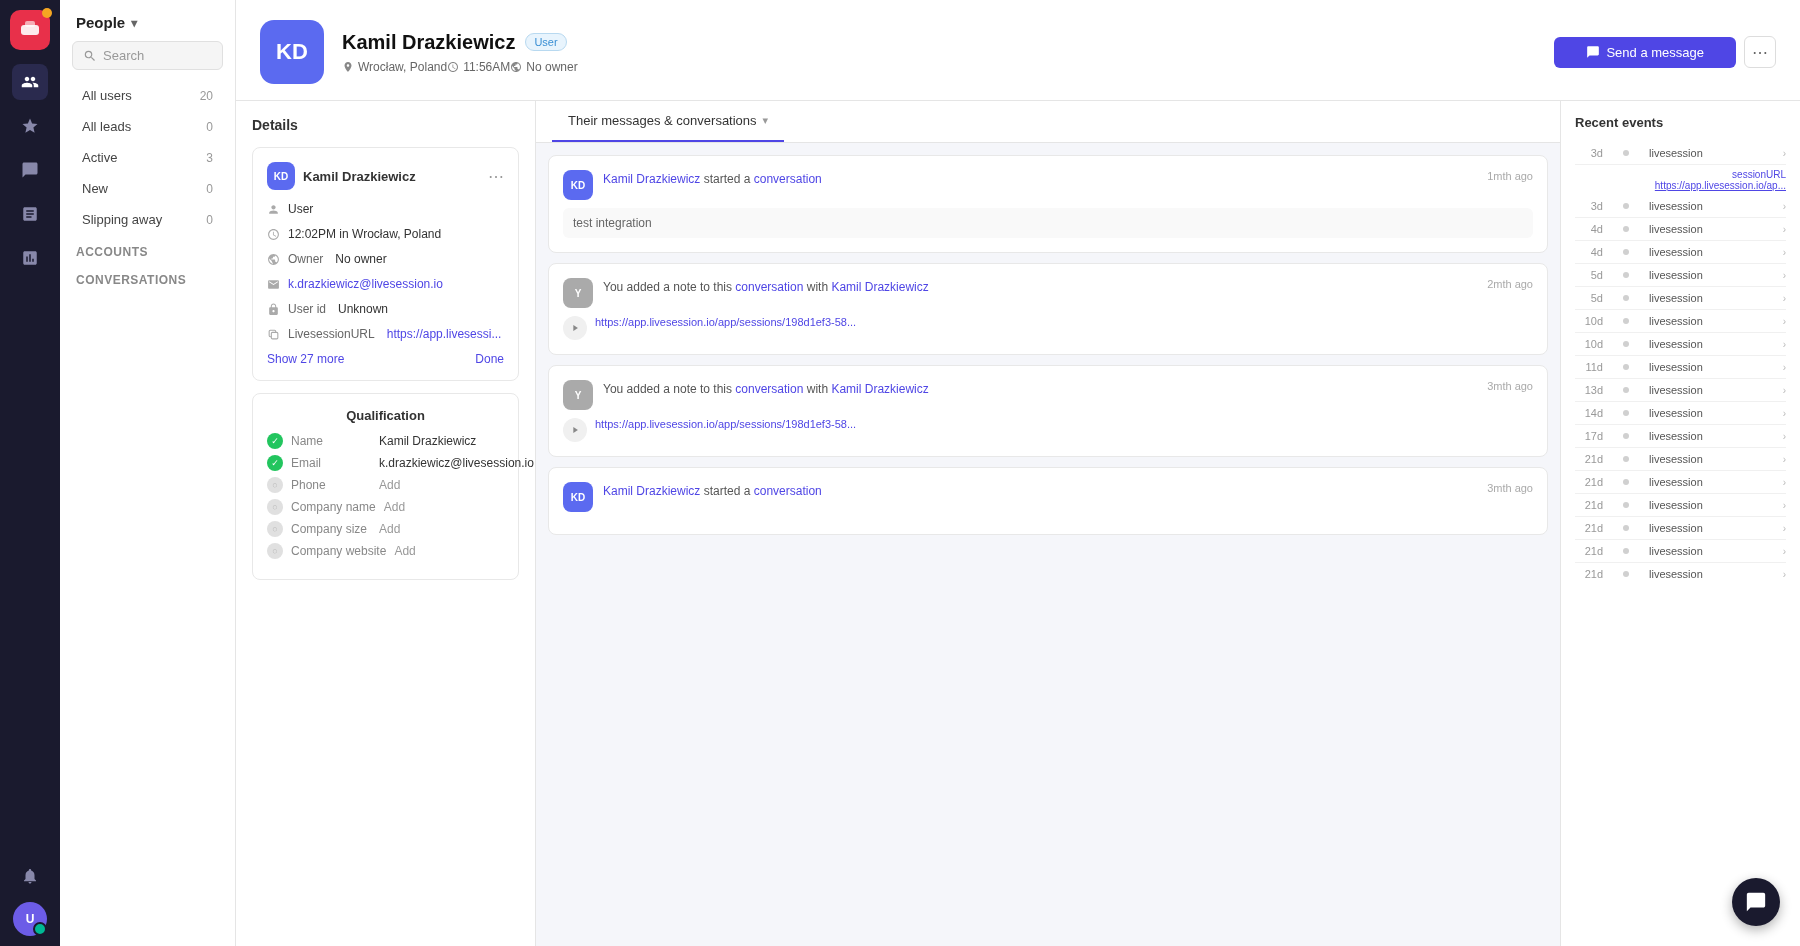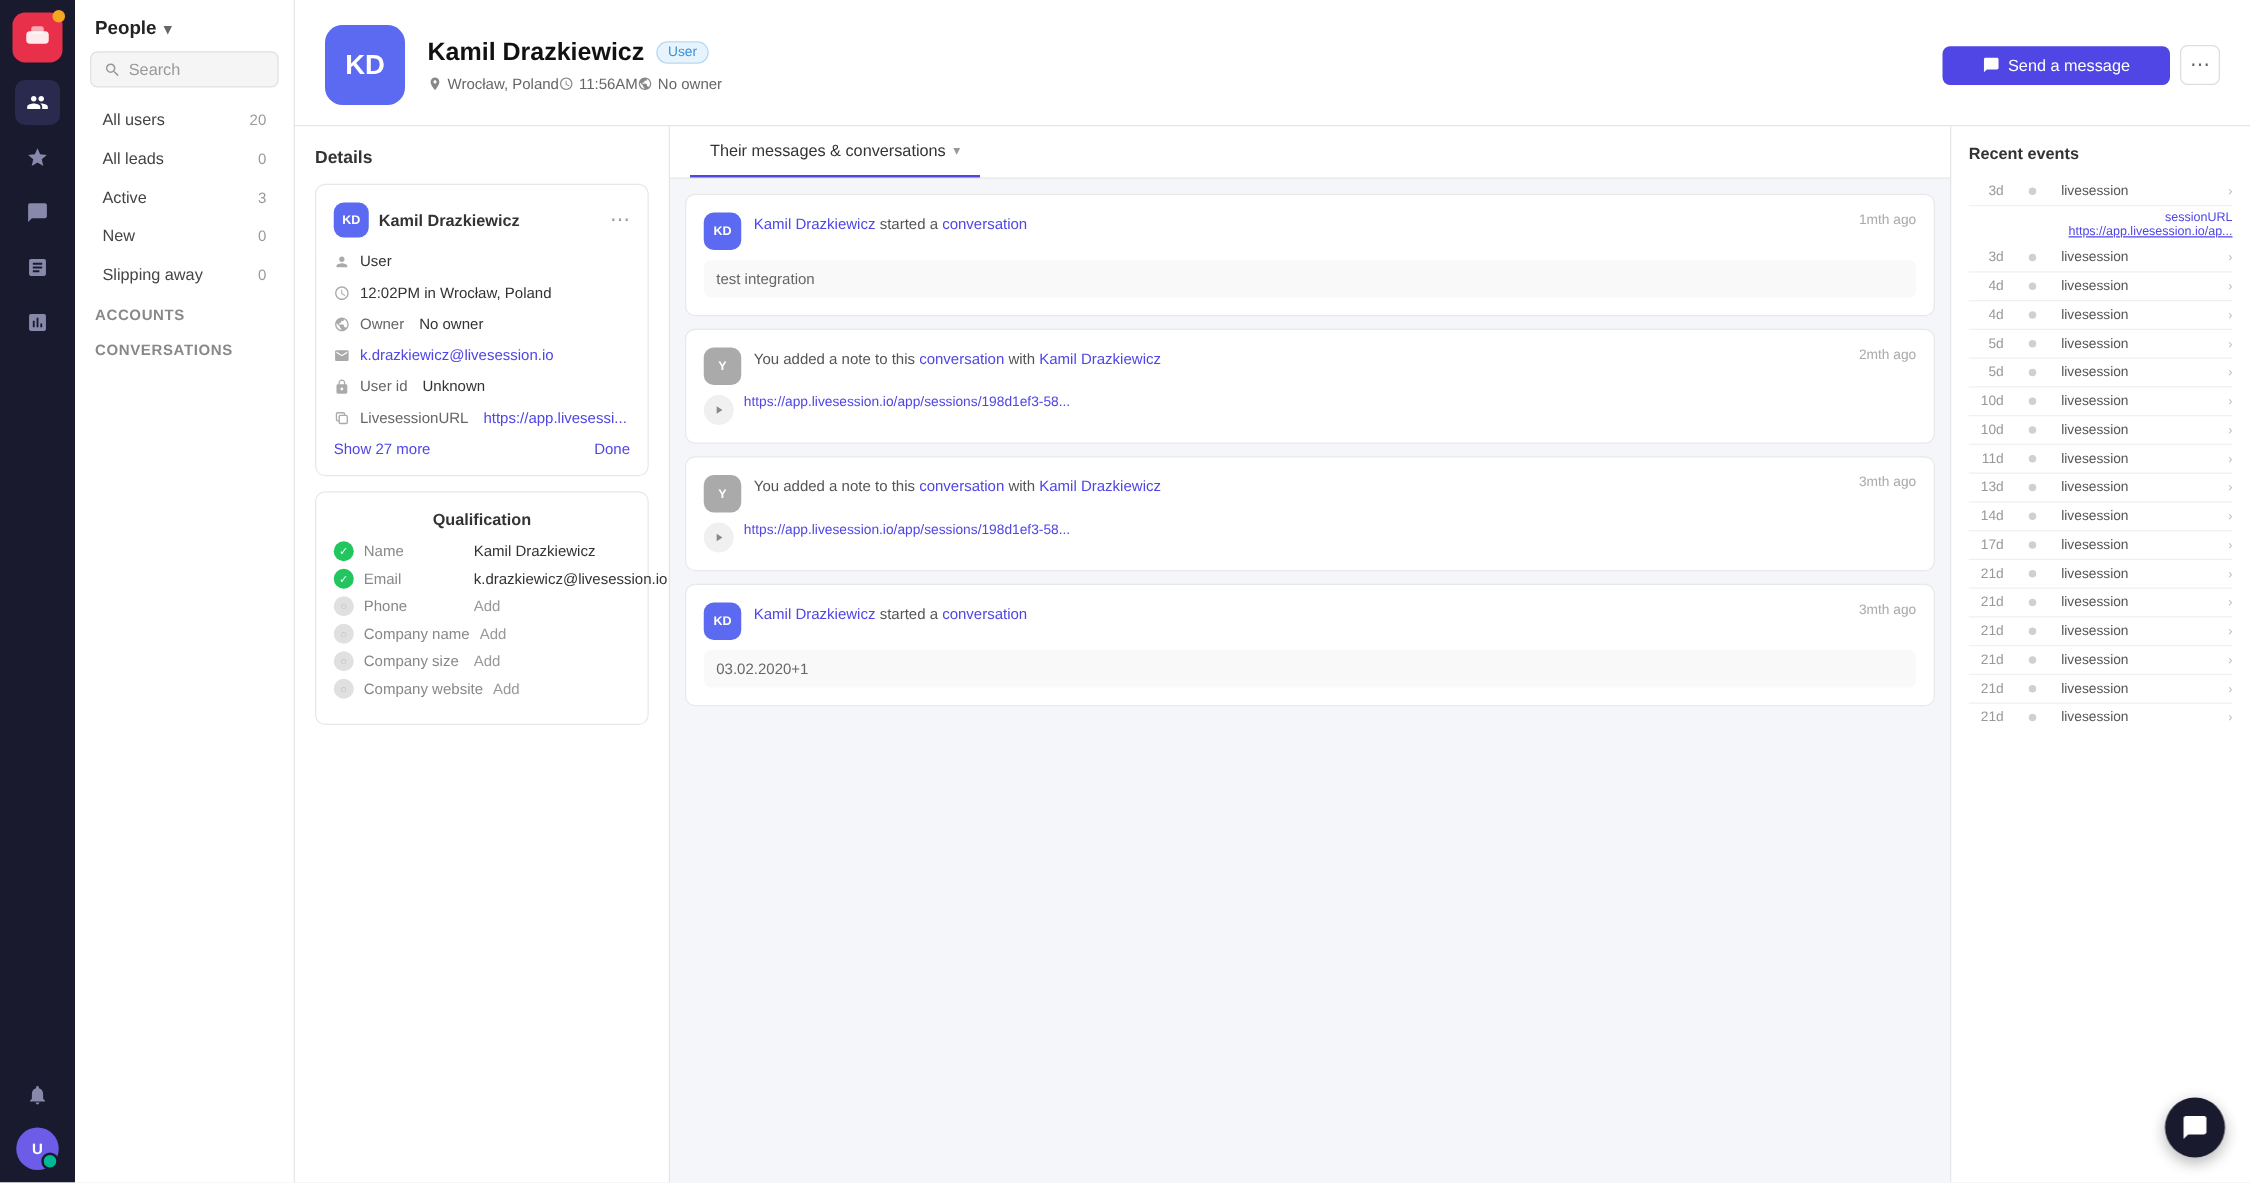--- a/index.html
+++ b/index.html
@@ -544,21 +544,20 @@
         <div class="conv-item">
           <div class="conv-item-header">
             <div class="conv-avatar">KD</div>
             <div class="conv-desc">
               <a class="link" href="#">Kamil Drazkiewicz</a>
               <span> started a </span>
               <a class="link" href="#">conversation</a>
             </div>
             <span class="conv-time">3mth ago</span>
           </div>
-          <div class="conv-content">03.02.2020+1</div>
         </div>
 
       </div>
     </div>
 
     <div class="events-panel">
       <h4>Recent events</h4>
 
       <div class="event-row">
         <span class="event-time">3d</span>

